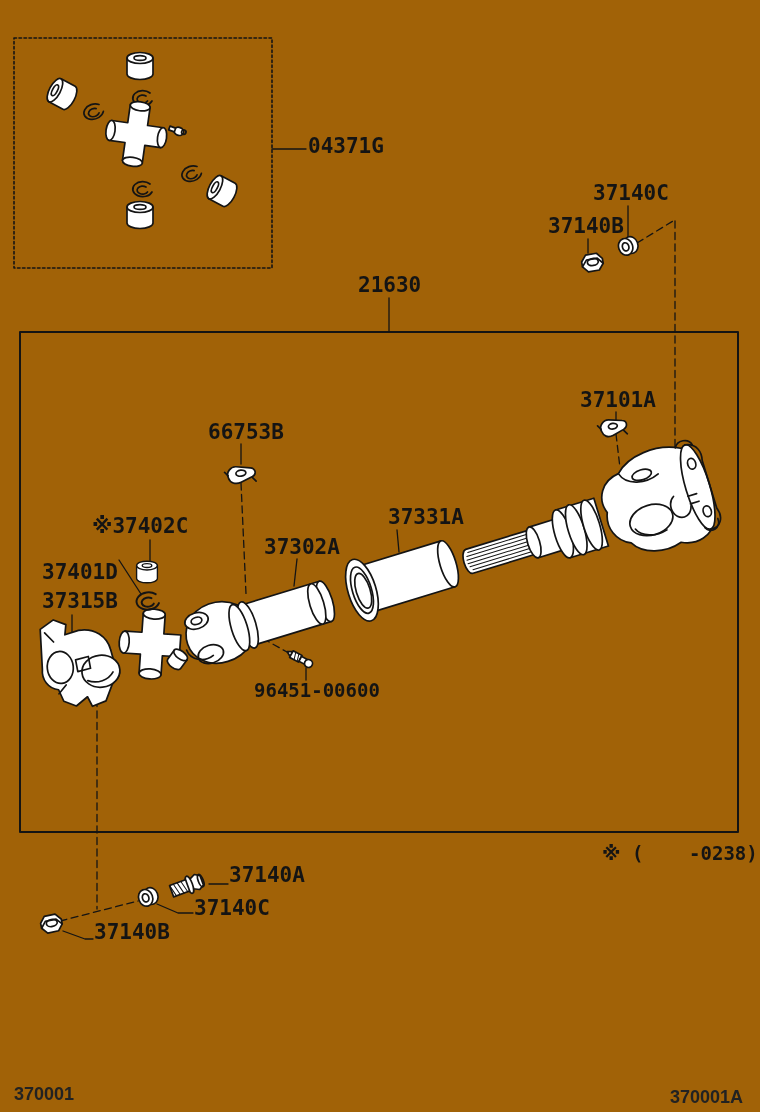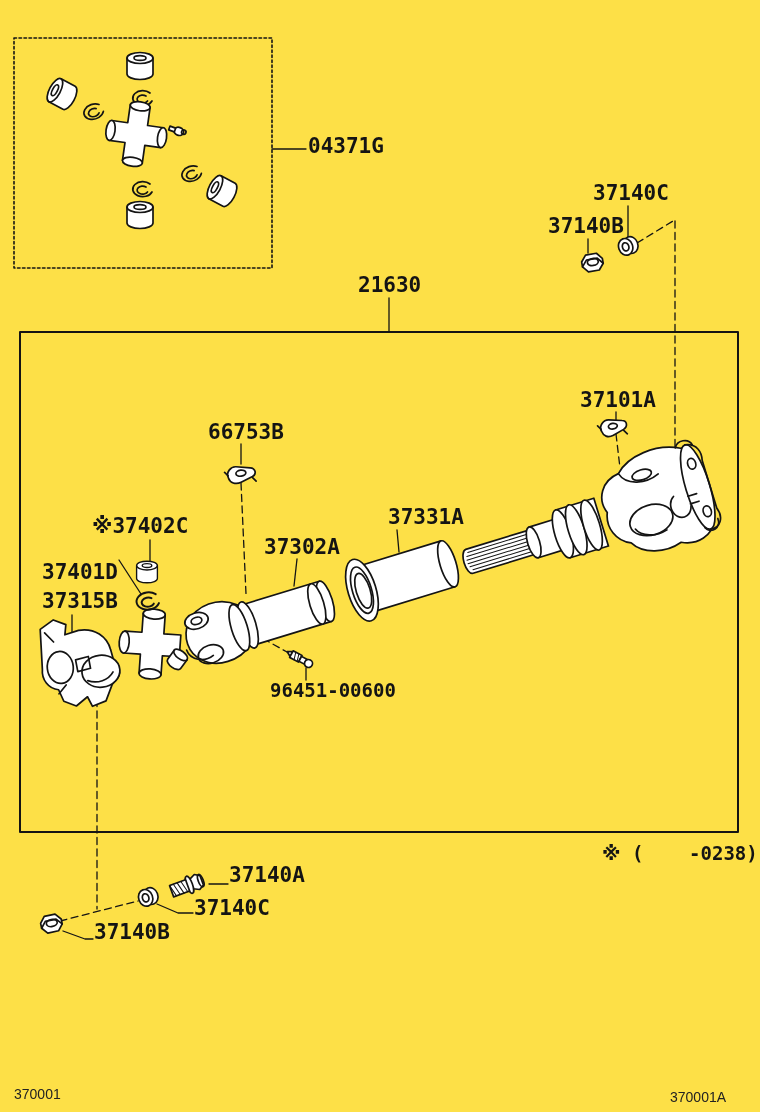--- a/index.html
+++ b/index.html
@@ -1,33 +1,33 @@
 <!DOCTYPE html>
 <html><head>
 <meta charset="utf-8">
 <style>
   html,body{margin:0;padding:0;background:#fff;}
   #stage{
-    position:relative;width:760px;height:1112px;background:#fde047;
+    position:relative;width:760px;height:1112px;background:#a16207;
     font-family:"DejaVu Sans Mono","DejaVu Sans",monospace;color:#141414;
     overflow:hidden;
   }
   svg{position:absolute;left:0;top:0;}
   .callout{
     position:absolute;font-weight:bold;font-size:21px;line-height:21px;
     letter-spacing:0px;color:#141414;white-space:pre;
   }
   .callout.small{font-size:19px;line-height:19px;}
   .note{
     position:absolute;font-weight:bold;font-size:19px;line-height:19px;
     color:#141414;white-space:pre;
   }
   .figcode{
     position:absolute;font-family:"Liberation Sans","DejaVu Sans",sans-serif;
-    font-weight:normal;font-size:14px;line-height:18px;color:#222;
+    font-weight:bold;font-size:18px;line-height:18px;color:#222;
   }
 </style>
 </head>
 <body>
 
 <div id="stage">
 
 <svg width="760" height="1112" viewBox="0 0 760 1112" stroke="#141414" stroke-width="1.7" fill="none" stroke-linecap="round" stroke-linejoin="round">
 
   <defs>
@@ -221,21 +221,21 @@
 <div class="callout" style="left:358px;top:275px">21630</div>
 <div class="callout" style="left:593px;top:183px">37140C</div>
 <div class="callout" style="left:548px;top:216px">37140B</div>
 <div class="callout" style="left:580px;top:390px">37101A</div>
 <div class="callout" style="left:208px;top:422px">66753B</div>
 <div class="callout" style="left:92px;top:516px">※37402C</div>
 <div class="callout" style="left:42px;top:562px">37401D</div>
 <div class="callout" style="left:388px;top:507px">37331A</div>
 <div class="callout" style="left:264px;top:537px">37302A</div>
 <div class="callout" style="left:42px;top:591px">37315B</div>
-<div class="callout small" style="left:270px;top:681px">96451-00600</div>
+<div class="callout small" style="left:254px;top:681px">96451-00600</div>
 <div class="callout" style="left:229px;top:865px">37140A</div>
 <div class="callout" style="left:194px;top:898px">37140C</div>
 <div class="callout" style="left:94px;top:922px">37140B</div>
 
 <div class="note" style="left:602px;top:844px">※ (    -0238)</div>
 
 <div class="figcode" style="left:14px;top:1085px">370001</div>
 <div class="figcode" style="left:670px;top:1088px">370001A</div>
 
 </div>

